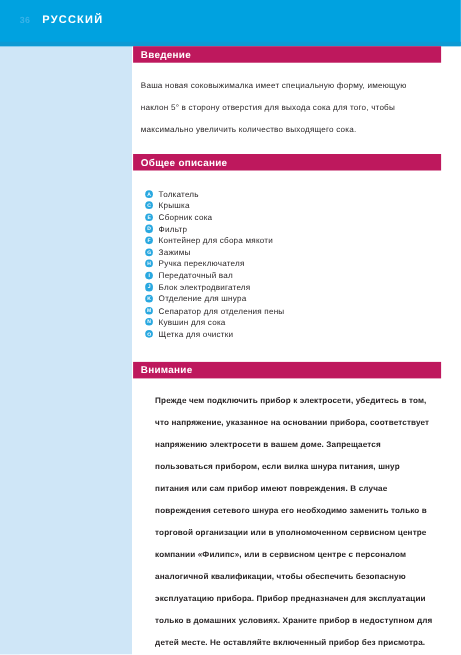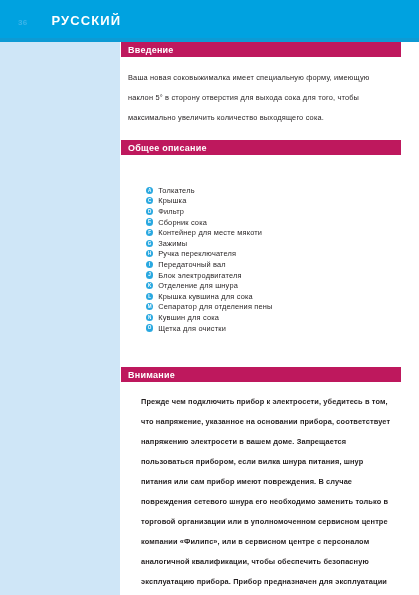--- a/index.html
+++ b/index.html
@@ -55,30 +55,30 @@
     background: #0d9ad4;
   }
 
   
   .runhead {
     position: absolute;
     top: 13px;
     left: 18px;
     display: flex;
     align-items: baseline;
-    gap: 24px;
+    gap: 11px;
   }
   .folio {
     font-size: 8px;
     font-weight: bold;
     color: #3ab3e8;
     letter-spacing: 0.3px;
   }
   .runhead-title {
-    font-size: 13px;
+    font-size: 10px;
     font-weight: bold;
     color: #ffffff;
     letter-spacing: 1.1px;
   }
 
   
   .content {
     position: absolute;
     left: 121px;
     top: 42px;
@@ -115,21 +115,21 @@
   .block-warn-body {
     padding: 10px 6px 0 20px;
     font-weight: bold;
     color: #231f20;
   }
   .block-warn-body .body-text { letter-spacing: 0.12px; }
 
   
   .parts-list {
     list-style: none;
-    margin: 18px;
+    margin: 4px;
     padding: 12px 0 0 7px;
   }
   .part-item {
     display: flex;
     align-items: center;
     height: 10.6px;
   }
   .badge {
     width: 7.2px;
     height: 7.2px;
@@ -185,30 +185,30 @@
     <ul class="parts-list">
       <li class="part-item">
         <span class="badge">A</span>
         <span class="part-label">Толкатель</span>
       </li>
       <li class="part-item">
         <span class="badge">C</span>
         <span class="part-label">Крышка</span>
       </li>
       <li class="part-item">
+        <span class="badge">E</span>
+        <span class="part-label">Сборник сока</span>
+      </li>
+      <li class="part-item">
         <span class="badge">D</span>
         <span class="part-label">Фильтр</span>
       </li>
       <li class="part-item">
-        <span class="badge">E</span>
-        <span class="part-label">Сборник сока</span>
-      </li>
-      <li class="part-item">
         <span class="badge">F</span>
-        <span class="part-label">Контейнер для месте мякоти</span>
+        <span class="part-label">Контейнер для сбора мякоти</span>
       </li>
       <li class="part-item">
         <span class="badge">G</span>
         <span class="part-label">Зажимы</span>
       </li>
       <li class="part-item">
         <span class="badge">H</span>
         <span class="part-label">Ручка переключателя</span>
       </li>
       <li class="part-item">
@@ -217,24 +217,20 @@
       </li>
       <li class="part-item">
         <span class="badge">J</span>
         <span class="part-label">Блок электродвигателя</span>
       </li>
       <li class="part-item">
         <span class="badge">K</span>
         <span class="part-label">Отделение для шнура</span>
       </li>
       <li class="part-item">
-        <span class="badge">L</span>
-        <span class="part-label">Крышка кувшина для сока</span>
-      </li>
-      <li class="part-item">
         <span class="badge">M</span>
         <span class="part-label">Сепаратор для отделения пены</span>
       </li>
       <li class="part-item">
         <span class="badge">N</span>
         <span class="part-label">Кувшин для сока</span>
       </li>
       <li class="part-item">
         <span class="badge">O</span>
         <span class="part-label">Щетка для очистки</span>

